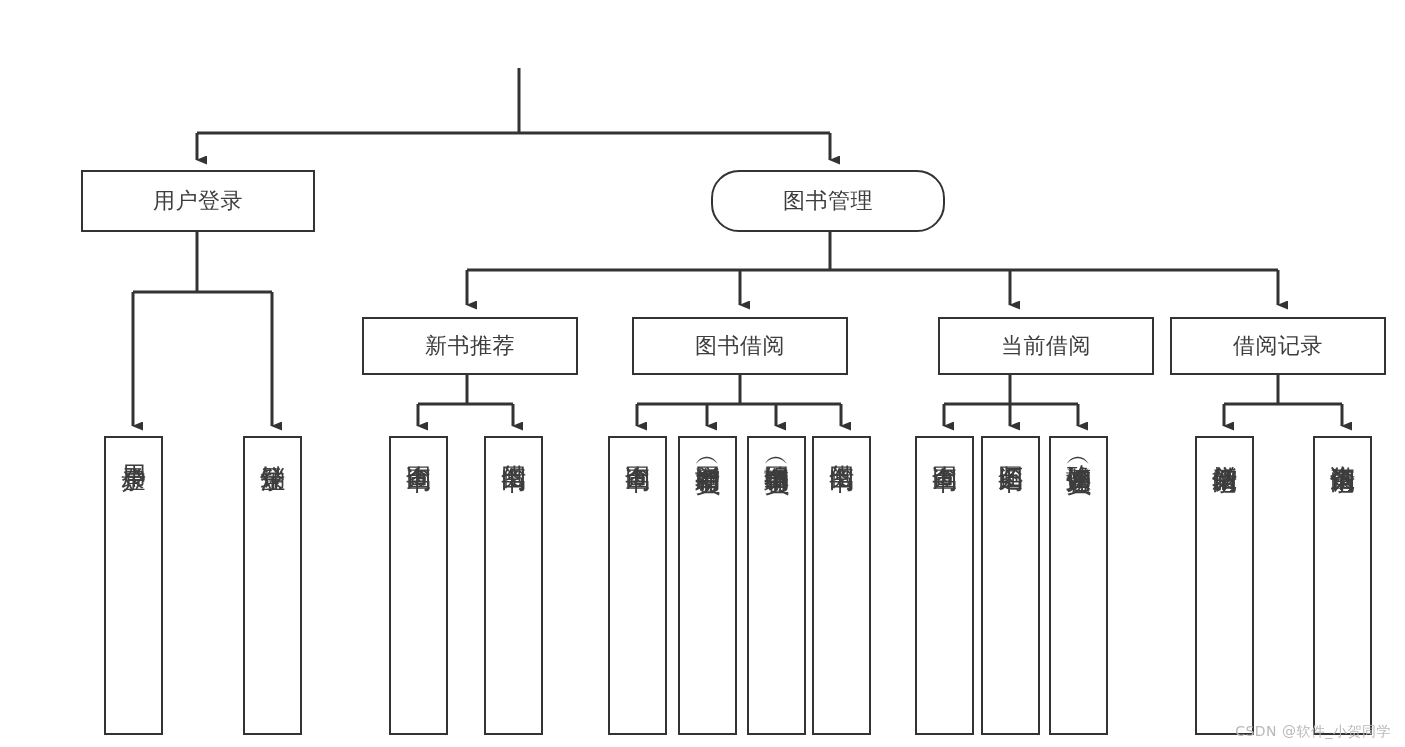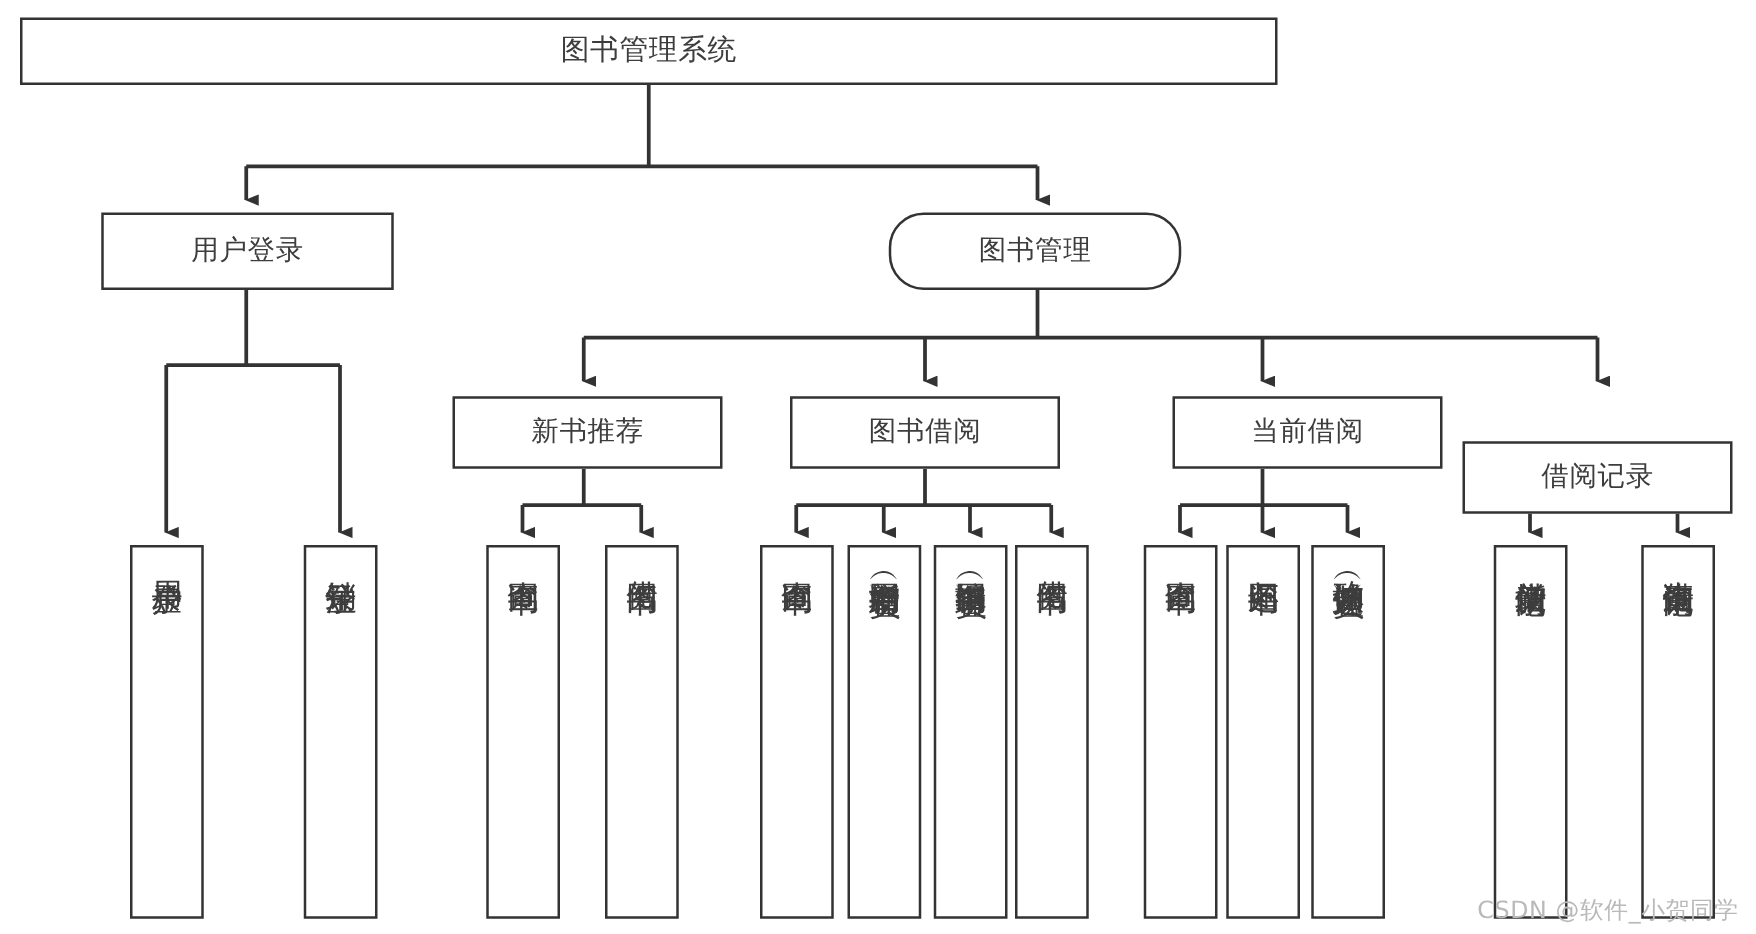--- a/index.html
+++ b/index.html
@@ -60,21 +60,21 @@
     text-orientation: upright;
     font-size: 25px;
     line-height: 1.02;
     letter-spacing: 1px;
     white-space: nowrap;
   }
   #watermark {
     position: absolute;
     right: 14px;
     bottom: 6px;
-    font-size: 19px;
+    font-size: 14px;
     color: #b9b9b9;
     letter-spacing: 0.5px;
     z-index: 6;
     white-space: nowrap;
     font-family: "DejaVu Sans", "Liberation Sans", sans-serif;
   }
 </style>
 </head>
 <body>
 
@@ -124,41 +124,38 @@
       <path d="M 1010,404 L 1010,426" marker-end="url(#arrowhead)"></path>
       <path d="M 1078,404 L 1078,426" marker-end="url(#arrowhead)"></path>
 
       <path d="M 1278,375 L 1278,404"></path>
       <path d="M 1224,404 L 1342,404"></path>
       <path d="M 1224,404 L 1224,426" marker-end="url(#arrowhead)"></path>
       <path d="M 1342,404 L 1342,426" marker-end="url(#arrowhead)"></path>
     </g>
   </svg>
 
-  <div class="node horizontal root" style="left:16px; top:14px; width:1006px; height:54px;">
-    <span class="node-label">图书管理系统</span>
-  </div>
 
   <div class="node horizontal" style="left:81px; top:170px; width:234px; height:62px;">
     <span class="node-label">用户登录</span>
   </div>
   <div class="node horizontal" style="left:711px; top:170px; width:234px; height:62px;border-radius:28px;">
     <span class="node-label">图书管理</span>
   </div>
 
   <div class="node horizontal" style="left:632px; top:317px; width:216px; height:58px;">
     <span class="node-label">图书借阅</span>
   </div>
   <div class="node horizontal" style="left:362px; top:317px; width:216px; height:58px;">
     <span class="node-label">新书推荐</span>
   </div>
   <div class="node horizontal" style="left:902px; top:317px; width:216px; height:58px;margin-left:36px;">
     <span class="node-label">当前借阅</span>
   </div>
-  <div class="node horizontal" style="left:1170px; top:317px; width:216px; height:58px;margin-top:36px;">
+  <div class="node horizontal" style="left:1170px; top:317px; width:216px; height:58px;">
     <span class="node-label">借阅记录</span>
   </div>
 
   <div class="node vertical" style="left:104px; top:436px; width:59px; height:299px;">
     <span class="node-label">用户登录</span>
   </div>
   <div class="node vertical" style="left:243px; top:436px; width:59px; height:299px;">
     <span class="node-label">注销登录</span>
   </div>
 

